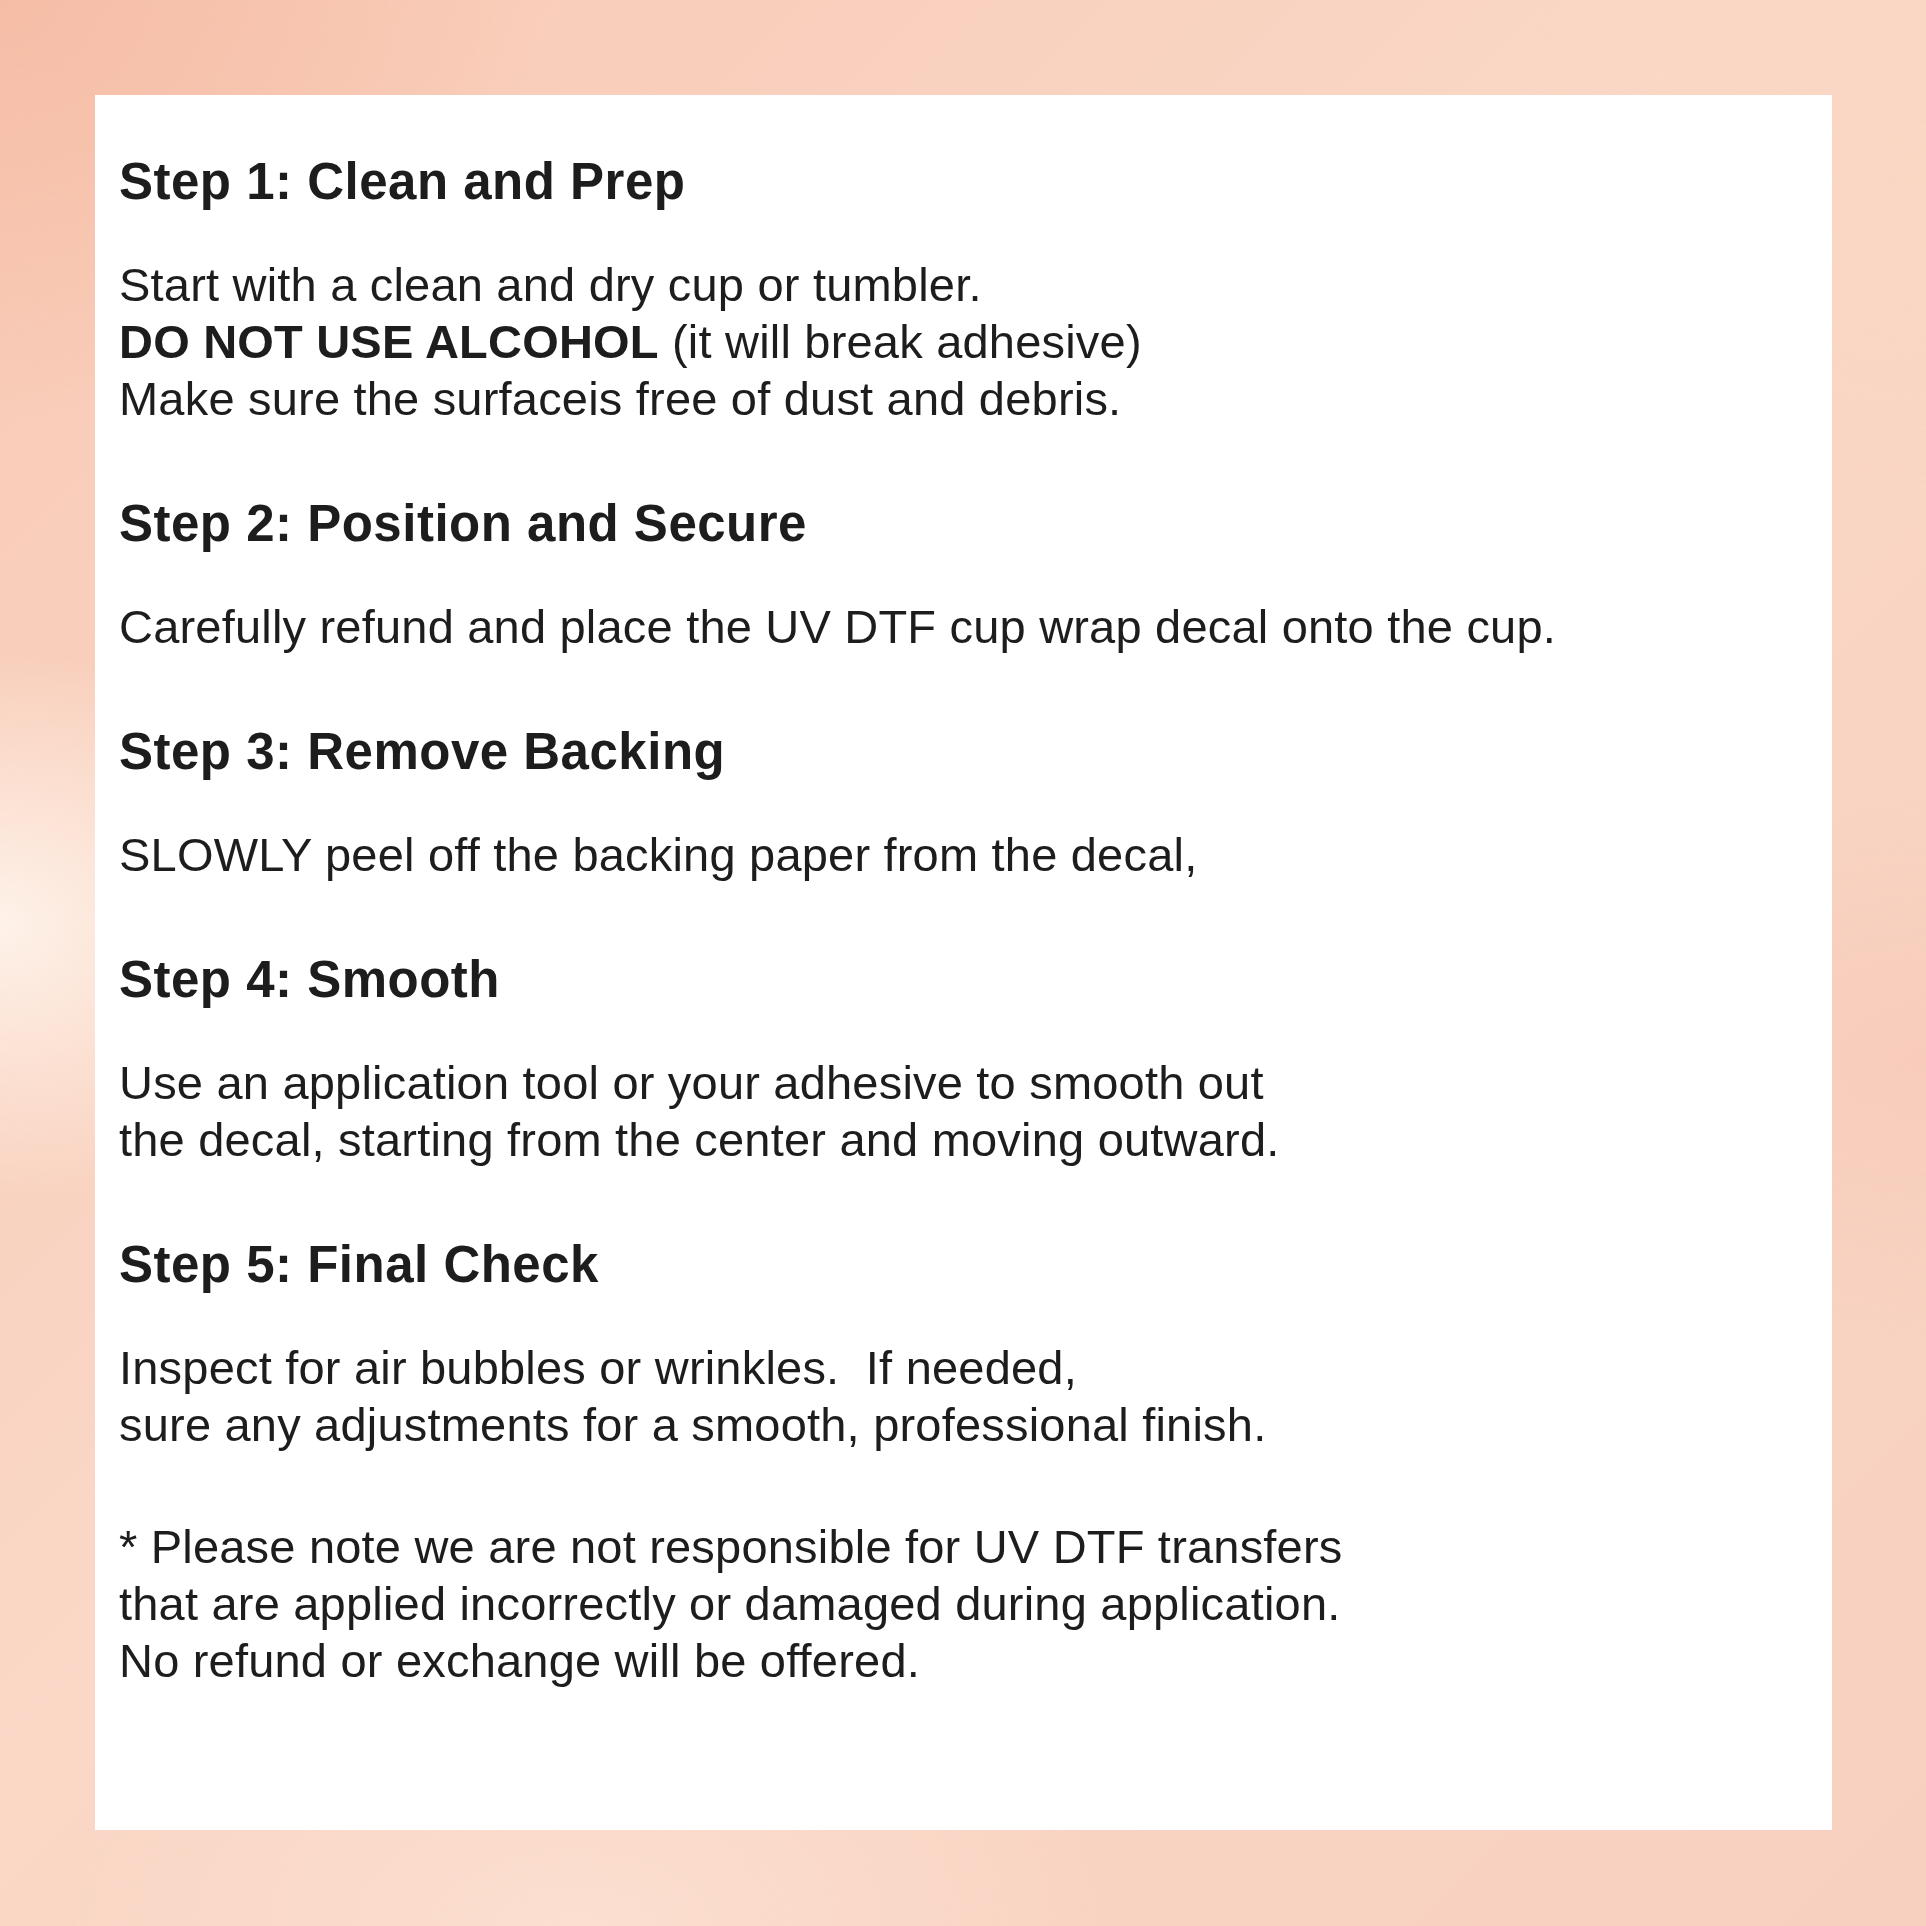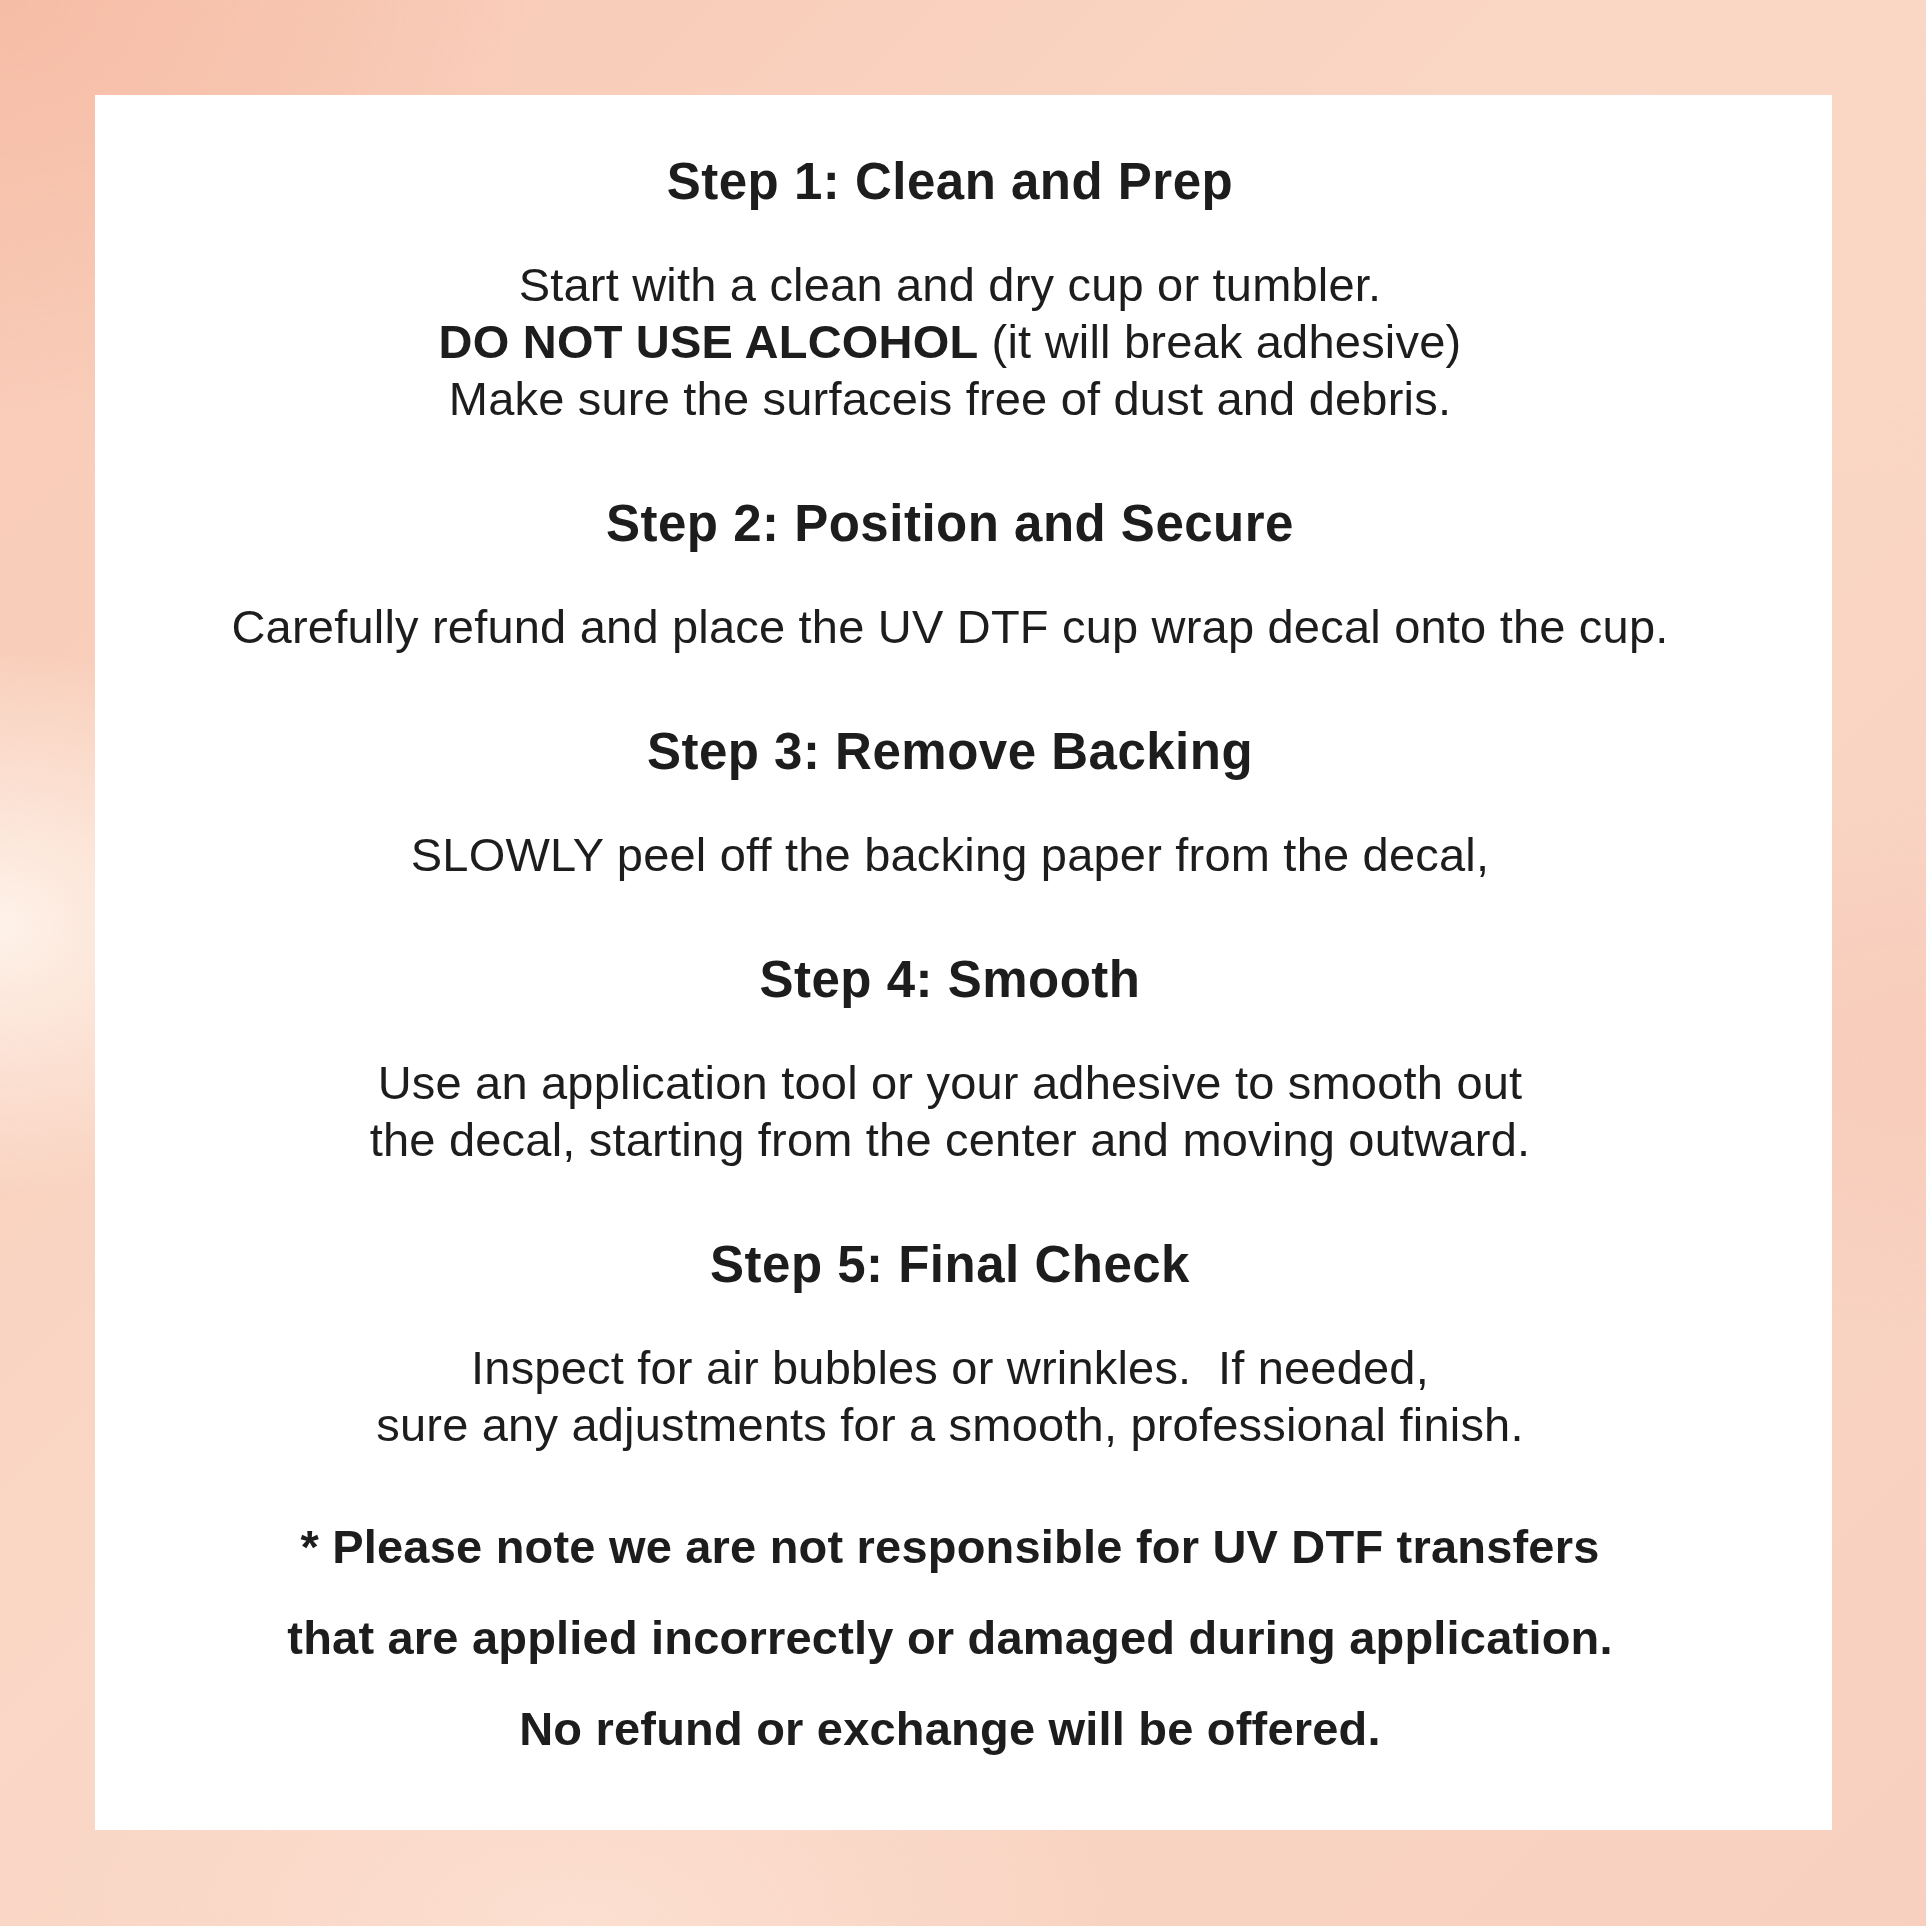--- a/index.html
+++ b/index.html
@@ -21,22 +21,21 @@
       linear-gradient(135deg, #f8c9b4 0%, #fad7c6 45%, #f8d0bf 100%);
   }
   .card {
     position: absolute;
     left: 95px;
     top: 95px;
     right: 95px;
     bottom: 97px;
     background: #ffffff;
     box-sizing: border-box;
-    padding: 55px 59px 0 32px;
-    text-align: center;
+    padding: 55px 59px 0 24px;
     color: #1d1d1d;
   }
   .step-heading {
     font-size: 51px;
     line-height: 64px;
     font-weight: bold;
     margin: 0 0 42px 0;
     letter-spacing: 0.5px;
   }
   .section {
@@ -46,22 +45,21 @@
     font-size: 47px;
     line-height: 57px;
     font-weight: normal;
     white-space: pre-wrap;
     letter-spacing: 0.2px;
   }
   .line .bold-run {
     font-weight: bold;
   }
   .disclaimer .line {
-    font-weight: bold;
-    margin-top: 34px;
+    font-weight: normal;
   }
 </style>
 </head>
 <body>
 
 <div class="card">
 
   <div class="section">
     <h2 class="step-heading">Step 1: Clean and Prep</h2>
     <div class="line">Start with a clean and dry cup or tumbler.</div>

